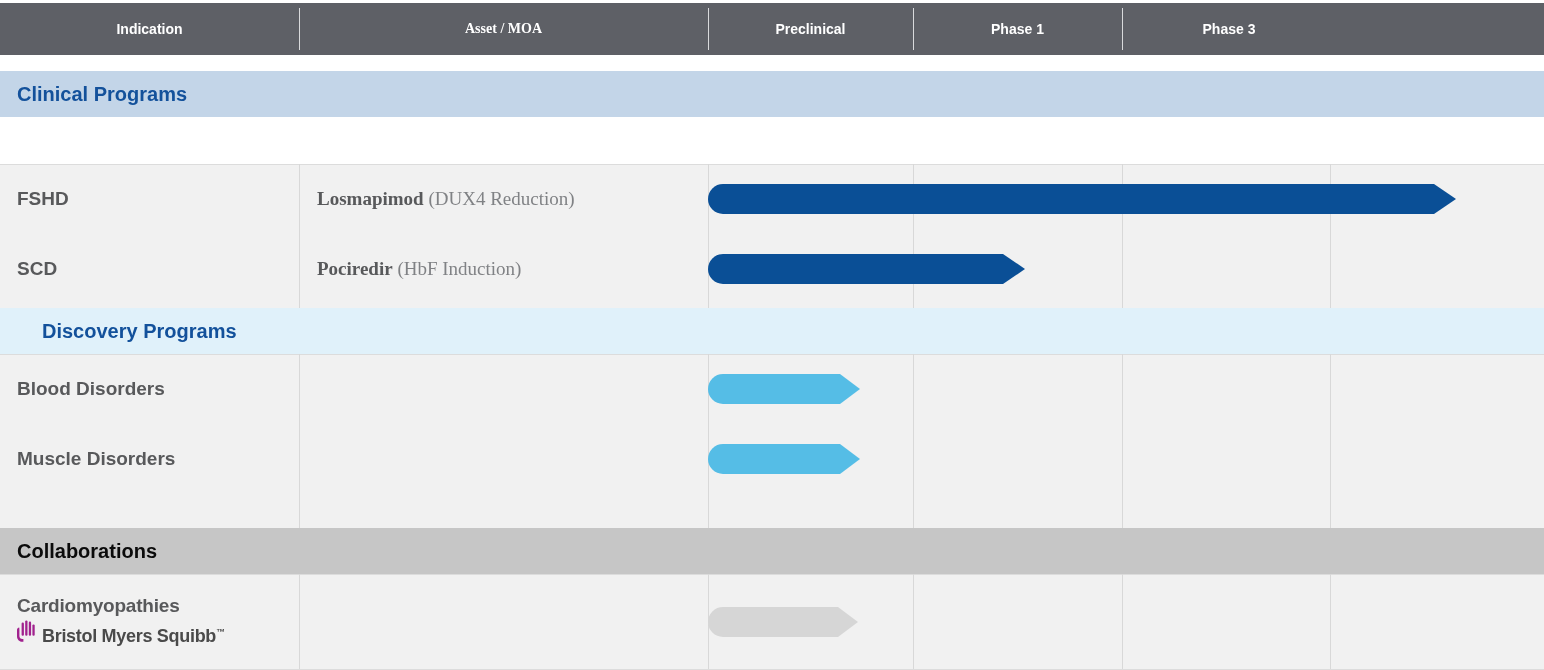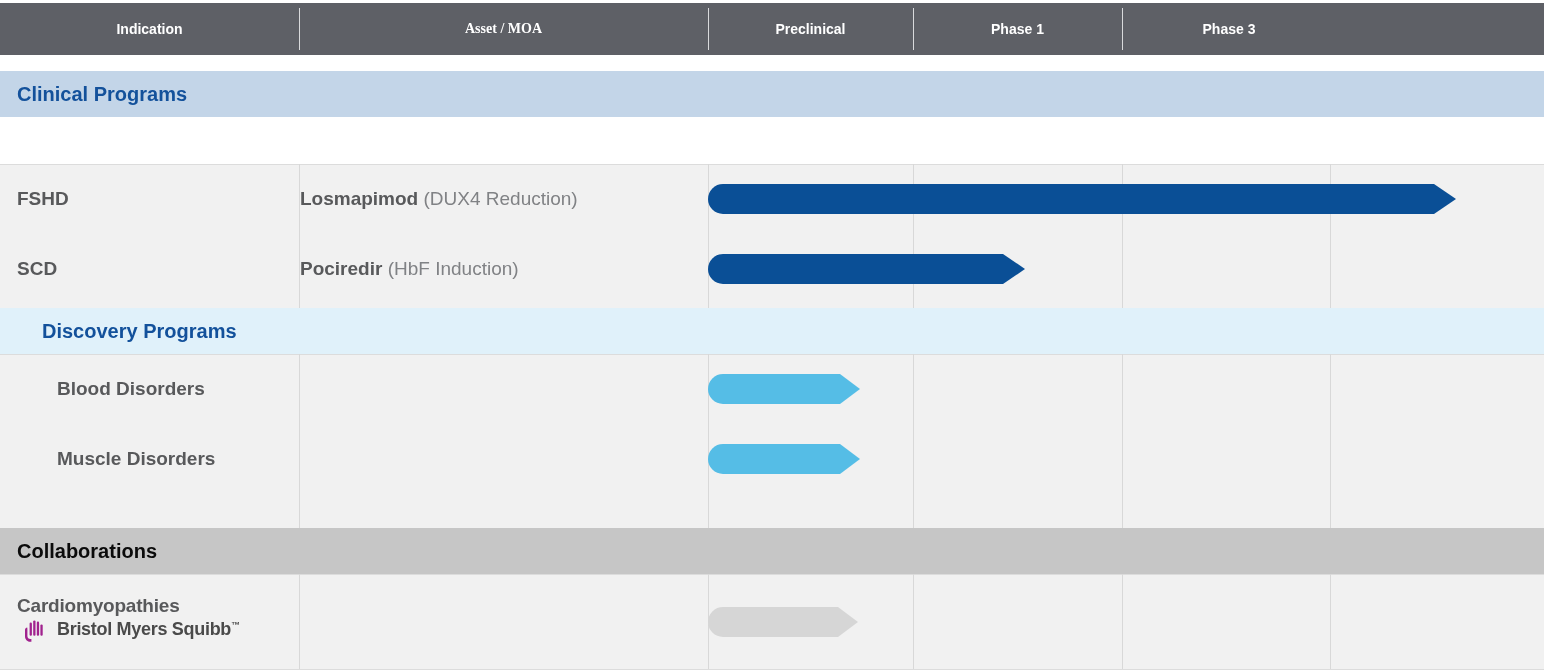--- a/index.html
+++ b/index.html
@@ -86,24 +86,25 @@
   }
   .cell-ind {
     width: 299px;
     padding-left: 17px;
     font-size: 19px;
     font-weight: bold;
     color: #58595b;
   }
   .cell-asset {
     width: 409px;
-    padding-left: 1px;
+    padding-left: 18px;
     font-size: 19px;
     color: #808285;
     white-space: nowrap;
+    font-family: Liberation Serif, serif;
   }
   .cell-asset b { color: #58595b; font-weight: bold; }
 
   
   .bar {
     position: absolute;
     top: 50%;
     transform: translateY(-50%);
     height: 30px;
   }
@@ -121,21 +122,21 @@
     border-bottom: 15px solid transparent;
   }
 
   
   .collab-label { line-height: 1.1; }
   .collab-name {
     font-size: 19px; font-weight: bold; color: #58595b;
     letter-spacing: -0.2px;
   }
   .collab-logo {
-    display: flex; align-items: flex-start; gap: 12px; margin-top: 3px; margin-left: 8px;
+    display: flex; align-items: flex-end; gap: 5px; margin-top: 3px;
   }
   .collab-logo-text {
     font-size: 18px; color: #4a4a4a; letter-spacing: -0.3px;
     position: relative;
   }
   .tm { font-size: 9px; vertical-align: super; }
 </style>
 </head>
 <body>
 
@@ -185,21 +186,21 @@
       <div class="bar" id="bar-0-1" style="top: 105px; left: 708px; width: 317px;">
         <div class="body" style="width: 295px; background: rgb(10, 79, 150);"></div>
         <div class="tip" style="left: 295px; border-left: 22px solid rgb(10, 79, 150);"></div>
       </div>
       <div class="hrule-bot"></div>
     </div>
   </div>
 
   <div class="section sec-discovery" style="top:308px;">
     <div class="section-title">Discovery Programs</div>
-    <div class="section-body" style="height:179px;padding-left:40px;">
+    <div class="section-body" style="height:179px;">
       <div class="hrule-top"></div>
       <div class="vrule" style="left:299px;"></div>
       <div class="vrule" style="left:708px;"></div>
       <div class="vrule" style="left:913px;"></div>
       <div class="vrule" style="left:1122px;"></div>
       <div class="vrule" style="left:1330px;"></div>
 
       <div class="row">
         <div class="cell-ind">Blood Disorders</div>
         <div class="cell-asset"></div>

